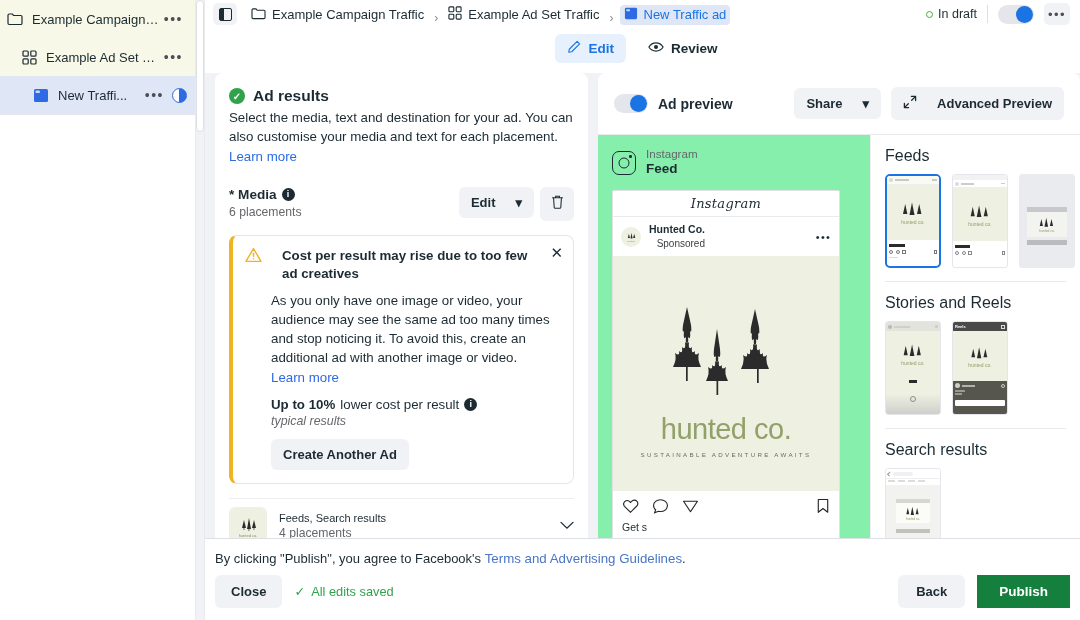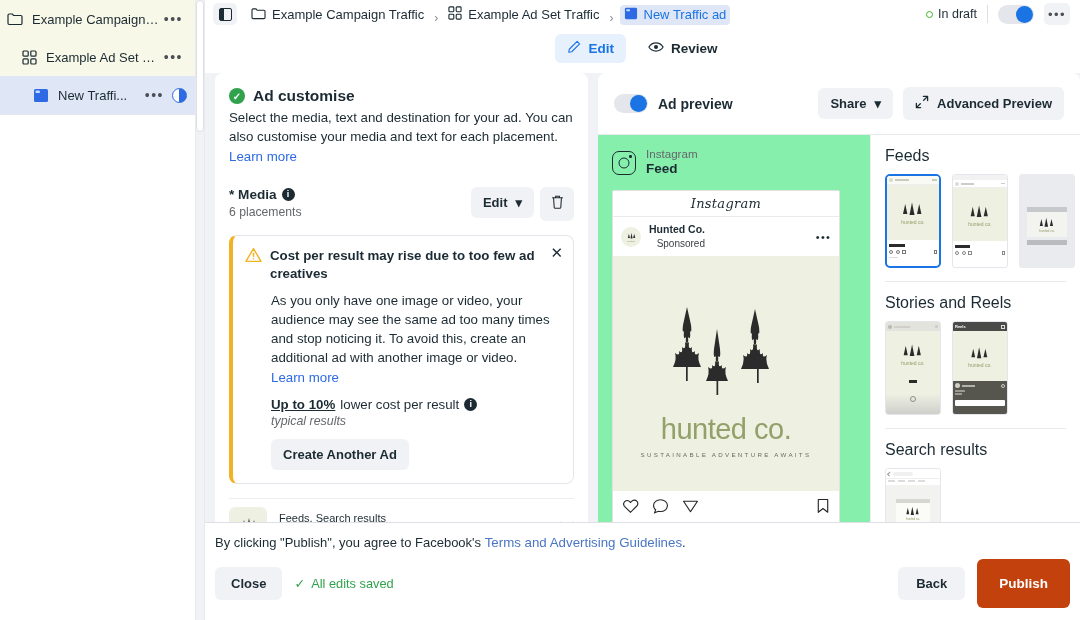--- a/index.html
+++ b/index.html
@@ -95,34 +95,34 @@
   .check { width:16px;height:16px;border-radius:50%;background:#31a24c;color:#fff;font-size:10px;display:flex;align-items:center;justify-content:center;flex:0 0 16px;}
   .sec-desc { font-size:13.3px; line-height:1.42; color:#1c2b33; }
   .lnk { color:#2d6ae3; font-size:13.3px; text-decoration:none; }
   .lnk2 { color:#4a76c4; }
 
   .media-row { display:flex;align-items:flex-start;margin-top:22px; }
   .media-info { flex:1 1 auto; }
   .media-lbl { font-size:13.6px;font-weight:bold;display:flex;align-items:center;gap:5px; }
   .info-i { width:13px;height:13px;border-radius:50%;background:#1c2b33;color:#fff;font-size:9px;font-weight:bold;display:flex;align-items:center;justify-content:center;flex:0 0 13px;}
   .media-sub { font-size:12.2px;color:#65676b;margin-top:3px; }
-  .btn-grey { background:#f0f2f5;border:none;border-radius:6px;font-size:13px;font-weight:bold;color:#1c2b33;padding:8px 12px;display:flex;align-items:center;gap:8px;cursor:pointer;font-family:inherit;}
+  .btn-grey { background:#f0f2f5;border:none;border-radius:6px;font-size:13px;font-weight:bold;color:#1c2b33;padding:8px 12px;display:flex;align-items:center;gap:20px;cursor:pointer;font-family:inherit;}
   .btn-ic { background:#f0f2f5;border:none;border-radius:6px;width:34px;height:34px;display:flex;align-items:center;justify-content:center;margin-left:6px;cursor:pointer; }
 
   
   .warn {
     margin-top:14px; border:1px solid #e4e6eb; border-left:4px solid #f0b323;
     border-radius:8px; padding:11px 12px 13px 12px; position:relative;
   }
-  .warn-head { display:flex; gap:8px; }
+  .warn-head { display:flex; gap:20px; }
   .warn-title { font-size:13.3px;font-weight:bold;line-height:1.35;flex:1 1 auto;padding-right:16px;}
   .warn-x { position:absolute; right:10px; top:9px; font-size:15px; color:#1c2b33; cursor:pointer; line-height:1;}
   .warn-body { font-size:13.3px;line-height:1.45;margin-top:8px;padding-left:26px; }
   .warn-stat { font-size:13.3px;margin-top:10px;padding-left:26px;display:flex;align-items:center;gap:5px;}
-  .warn-stat b { font-weight:bold;text-decoration:underline; }
+  .warn-stat b { font-weight:bold; }
   .warn-typ { font-size:12.4px;font-style:italic;color:#65676b;padding-left:26px;margin-top:2px; }
   .warn-btn { margin-left:26px;margin-top:11px; }
 
   
   .place-row { display:flex;align-items:center;gap:12px;margin-top:14px;padding:8px 0; border-top:1px solid #eceef1;}
   .place-thumb { width:38px;height:38px;border-radius:6px;background:#eef0e2;display:flex;align-items:center;justify-content:center;flex:0 0 38px;overflow:hidden;}
   .place-txt { flex:1 1 auto; }
   .place-t { font-size:11px;font-weight:normal; }
   .place-s { font-size:12.2px;color:#65676b;margin-top:2px; }
   .chev { color:#1c2b33;font-size:13px; }
@@ -164,21 +164,21 @@
   .pl-div { height:1px;background:#e8eaed;margin:13px 0 12px 0; }
 
   
   .footer { position:absolute; left:0; bottom:0; width:100%; background:#fff; border-top:1px solid #dcdfe3; }
   .f-legal { font-size:13px;padding:12px 10px 9px 10px; }
   .f-bar { display:flex;align-items:center;padding:0 10px 12px 10px; gap:12px;}
   .f-close { background:#f0f2f5;border:none;border-radius:6px;font-size:13px;font-weight:bold;color:#1c2b33;padding:9px 16px;cursor:pointer;font-family:inherit;}
   .f-saved { font-size:12.8px;color:#31a24c;display:flex;align-items:center;gap:6px; }
   .f-spacer { flex:1 1 auto; }
   .f-back { background:#f0f2f5;border:none;border-radius:6px;font-size:13px;font-weight:bold;color:#1c2b33;padding:9px 18px;cursor:pointer;font-family:inherit;}
-  .f-pub { background:#c2410c;border:none;border-radius:6px;font-size:13.5px;font-weight:bold;color:#fff;padding:17px 22px;cursor:pointer;font-family:inherit;}
+  .f-pub { background:#15803d;border:none;border-radius:0;font-size:13.5px;font-weight:bold;color:#fff;padding:9px 22px;cursor:pointer;font-family:inherit;}
 </style>
 </head>
 <body>
 
 <div class="app">
 
   <div class="sidebar">
     <div class="nav-row lvl1">
       <span class="nav-icon">
         <svg width="16" height="14" viewBox="0 0 16 14">
@@ -284,21 +284,21 @@
         </span>
         <span>Review</span>
       </div>
     </div>
 
     <div class="body">
 
       <div class="col-left">
         <div class="sec-title">
           <span class="check">✓</span>
-          <span>Ad customise</span>
+          <span>Ad results</span>
         </div>
         <div class="sec-desc">Select the media, text and destination for your ad. You can also customise your media and text for each placement.</div>
         <a class="lnk" href="#">Learn more</a>
 
         <div class="media-row">
           <div class="media-info">
             <div class="media-lbl">
               <span>* Media</span>
               <span class="info-i">i</span>
             </div>

